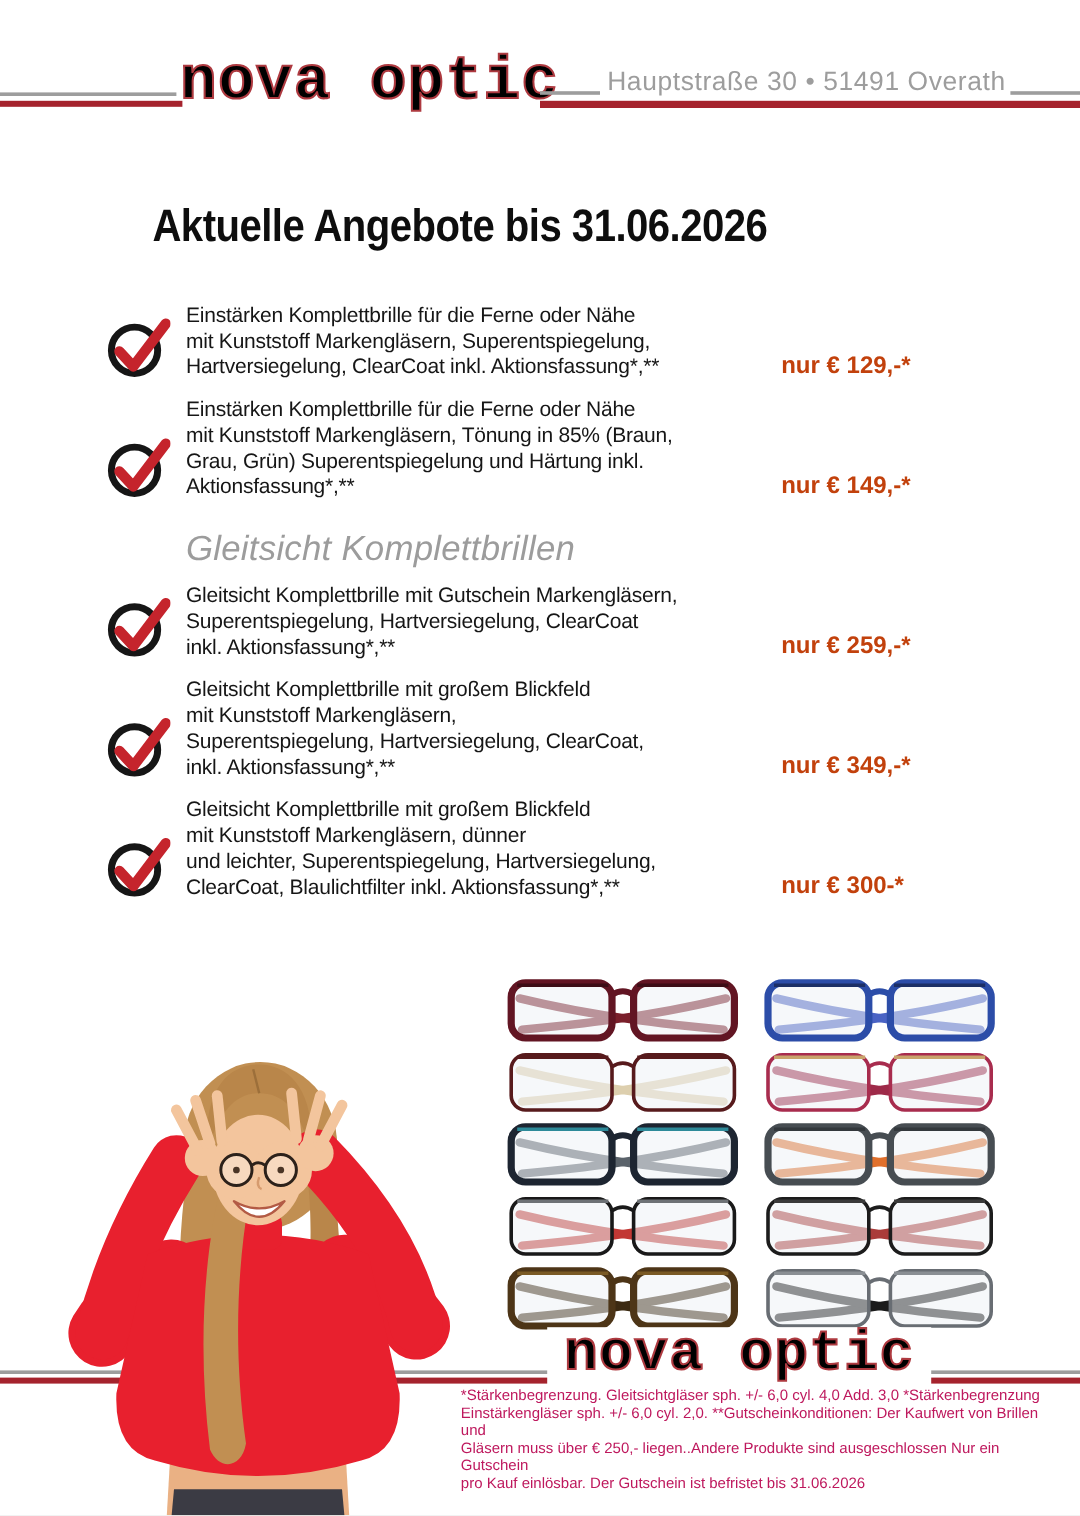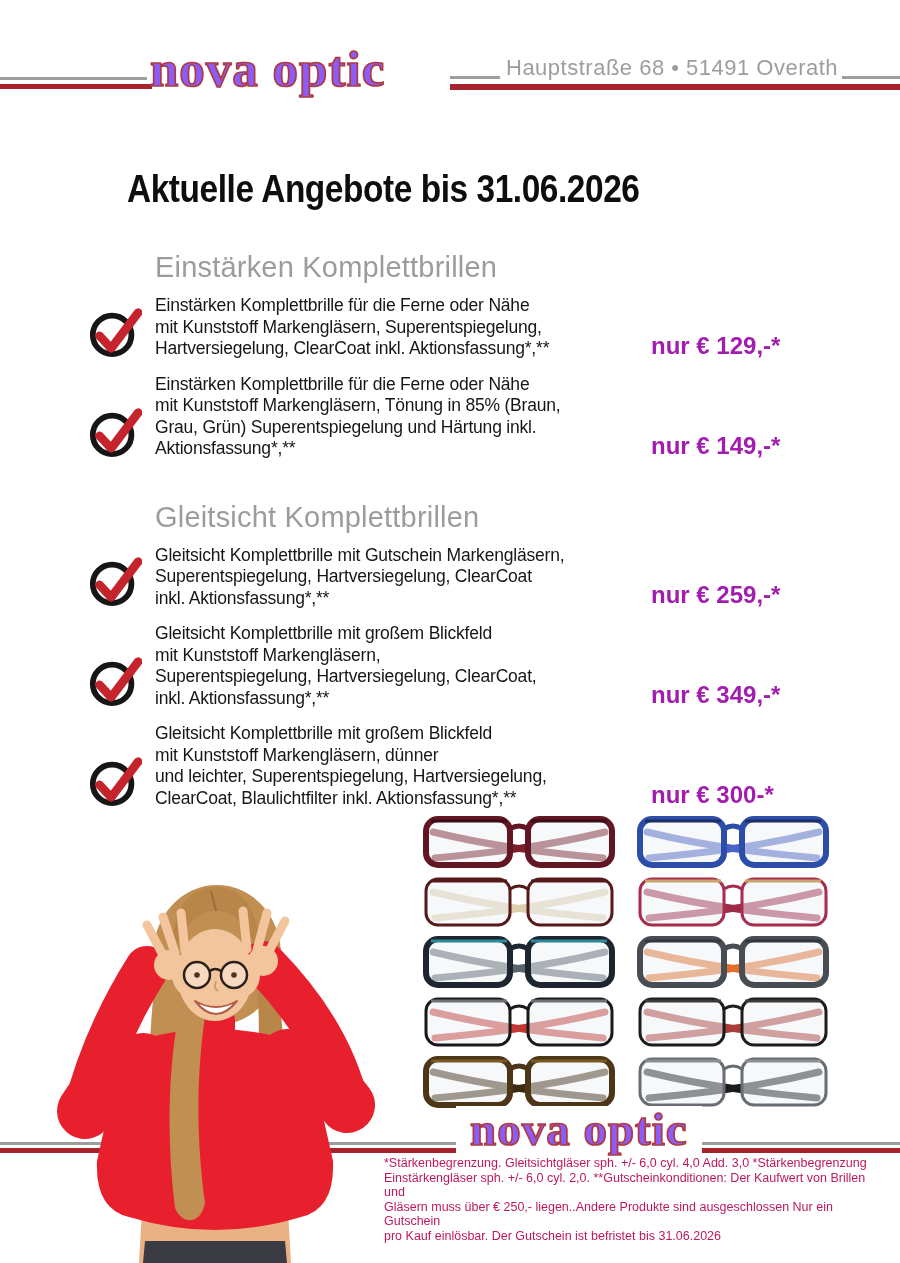--- a/index.html
+++ b/index.html
@@ -7,22 +7,22 @@
     position:relative; width:900px; height:1263px; margin:0 auto;
     background:#ffffff; overflow:hidden;
     font-family:"Liberation Sans", sans-serif; color:#161616;
   }
   .abs { position:absolute; }
 
   
   .hline-gray-left { left:0; top:77px; width:147px; height:3px; background:#9d9d9d; }
   .hline-red-left  { left:0; top:84px; width:152px; height:5px; background:#a5232d; }
   .logo {
-    font-family:Liberation Serif, serif; font-weight:bold;
-    color:#8b5cf6; -webkit-text-stroke:1.7px #ae3a40;
+    font-family:Liberation Mono, monospace; font-weight:bold;
+    color:#000000; -webkit-text-stroke:1.7px #ae3a40;
     letter-spacing:1px; line-height:1; white-space:nowrap;
   }
   .logo-top { left:150px; top:44px; font-size:51px; }
   .hseg-gray-1 { left:450px; top:76px; width:50px; height:3px; background:#9d9d9d; }
   .header-address {
     left:506px; top:55px; font-size:22px; color:#9d9d9d;
     letter-spacing:0.5px; white-space:nowrap;
   }
   .hseg-gray-2 { left:842px; top:76px; width:58px; height:3px; background:#9d9d9d; }
   .hline-red-right { left:450px; top:84px; width:450px; height:6px; background:#a5232d; }
@@ -33,29 +33,29 @@
     color:#0e0e0e; letter-spacing:-0.5px; line-height:42px;
     transform:scaleX(0.88); transform-origin:left center; white-space:nowrap;
   }
 
   
   .content { left:88px; top:252px; width:706px; }
   .section-heading {
     font-size:29px; line-height:30px; color:#9c9c9c; font-weight:400;
     margin:0 0 13px 67px; letter-spacing:0.2px;
   }
-  .section-heading.second { margin-top:42px; }
+  .section-heading.second { margin-top:26px;font-style:italic; }
   .offer { display:flex; align-items:flex-end; margin-bottom:14px; }
   .check { flex:0 0 54px; width:54px; height:56px; }
   .offer-text {
     width:462px; margin-left:13px; font-size:17.5px; line-height:21.5px;
     letter-spacing:-0.2px; white-space:pre-line; color:#161616;
   }
   .price {
-    margin-left:34px; font-size:24px; font-weight:bold; color:#a21caf;
+    margin-left:34px; font-size:20px; font-weight:bold; color:#c2410c;
     white-space:nowrap;
   }
 
   
   .glasses-grid {
     left:418px; top:814px; width:416px; display:grid;
     grid-template-columns:202px 202px; column-gap:12px; row-gap:4px; z-index:0;
   }
   .glasses { width:202px; height:56px; display:block; }
 
@@ -74,29 +74,28 @@
 </style>
 </head>
 <body>
 
 <div class="page">
 
   <div class="abs hline-gray-left"></div>
   <div class="abs hline-red-left"></div>
   <div class="abs logo logo-top">nova optic</div>
   <div class="abs hseg-gray-1"></div>
-  <div class="abs header-address">Hauptstraße 68 • 51491 Overath</div>
+  <div class="abs header-address">Hauptstraße 30 • 51491 Overath</div>
   <div class="abs hseg-gray-2"></div>
   <div class="abs hline-red-right"></div>
 
   <div class="abs page-title">Aktuelle Angebote bis 31.06.2026</div>
 
   <div class="abs content">
 
-    <h2 class="section-heading">Einstärken Komplettbrillen</h2>
 
     <div class="offer">
       <svg class="check" viewBox="0 0 56 56">
         <circle cx="25" cy="31" r="20" fill="none" stroke="#161616" stroke-width="6"></circle>
         <path d="M12 32 L24 45 L52 8" fill="none" stroke="#c5242c" stroke-width="9" stroke-linecap="round" stroke-linejoin="round"></path>
       </svg>
       <div class="offer-text">Einstärken Komplettbrille für die Ferne oder Nähe
 mit Kunststoff Markengläsern, Superentspiegelung,
 Hartversiegelung, ClearCoat inkl. Aktionsfassung*,**</div>
       <div class="price">nur € 129,-*</div>

